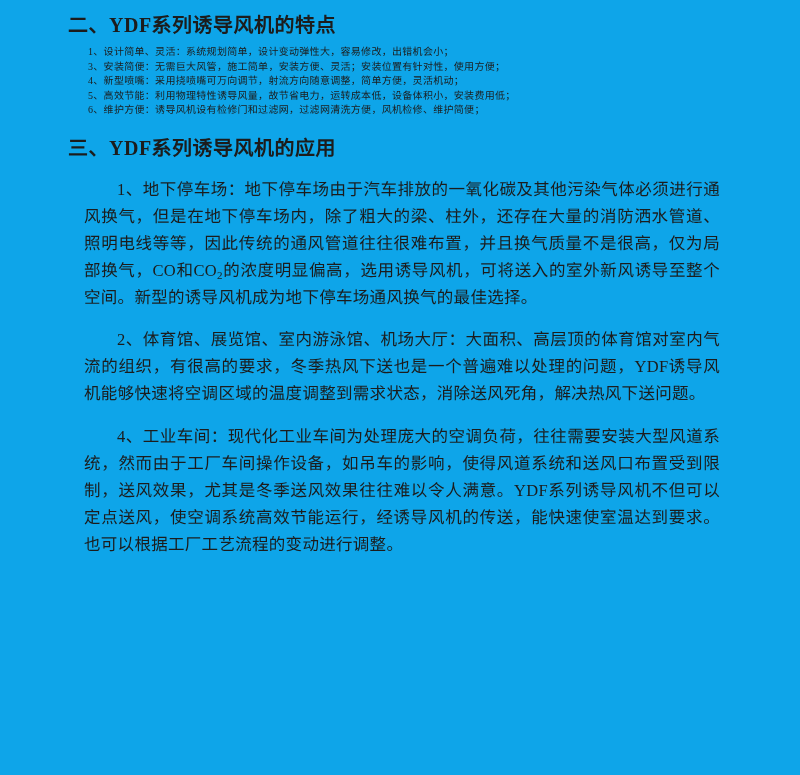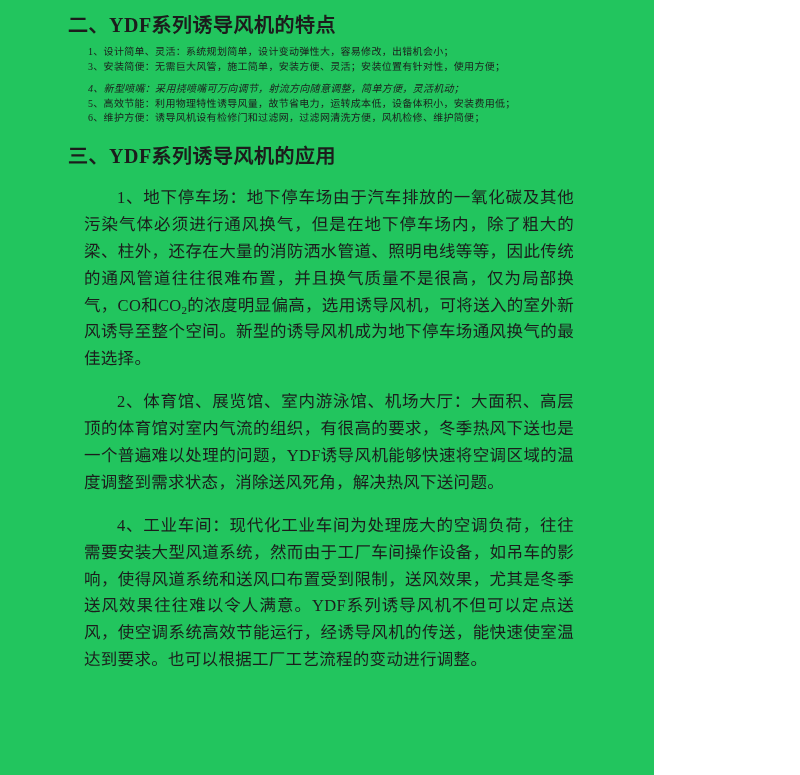--- a/index.html
+++ b/index.html
@@ -9,24 +9,24 @@
   }
   body {
     width: 800px;
     height: 775px;
     overflow: hidden;
     color: #1c1c1c;
     font-family: "Liberation Serif", "DejaVu Serif", serif;
   }
   .doc {
     box-sizing: border-box;
-    width: 654px;
+    width: 800px;
     height: 775px;
     padding: 12px 64px 30px 68px;
-    background: #22c55e;
+    background: #0ea5e9;
   }
   .sec-heading {
     font-size: 20px;
     font-weight: 700;
     line-height: 1.3;
     margin: 0 0 7px 0;
     letter-spacing: 0.5px;
   }
   .sec-heading.apps {
     margin-top: 17px;
@@ -34,22 +34,20 @@
   }
   .feature {
     margin: 0;
     font-size: 10px;
     line-height: 1.46;
     text-indent: 2em;
     text-align: justify;
     letter-spacing: 0.3px;
   }
   .feature.gap-before {
-    margin-top: 8px;
-    font-style: italic;
   }
   .app-para {
     margin: 16px;
     font-size: 16.5px;
     line-height: 1.63;
     text-indent: 2em;
     text-align: justify;
     letter-spacing: 0.3px;
   }
   sub.chem {

